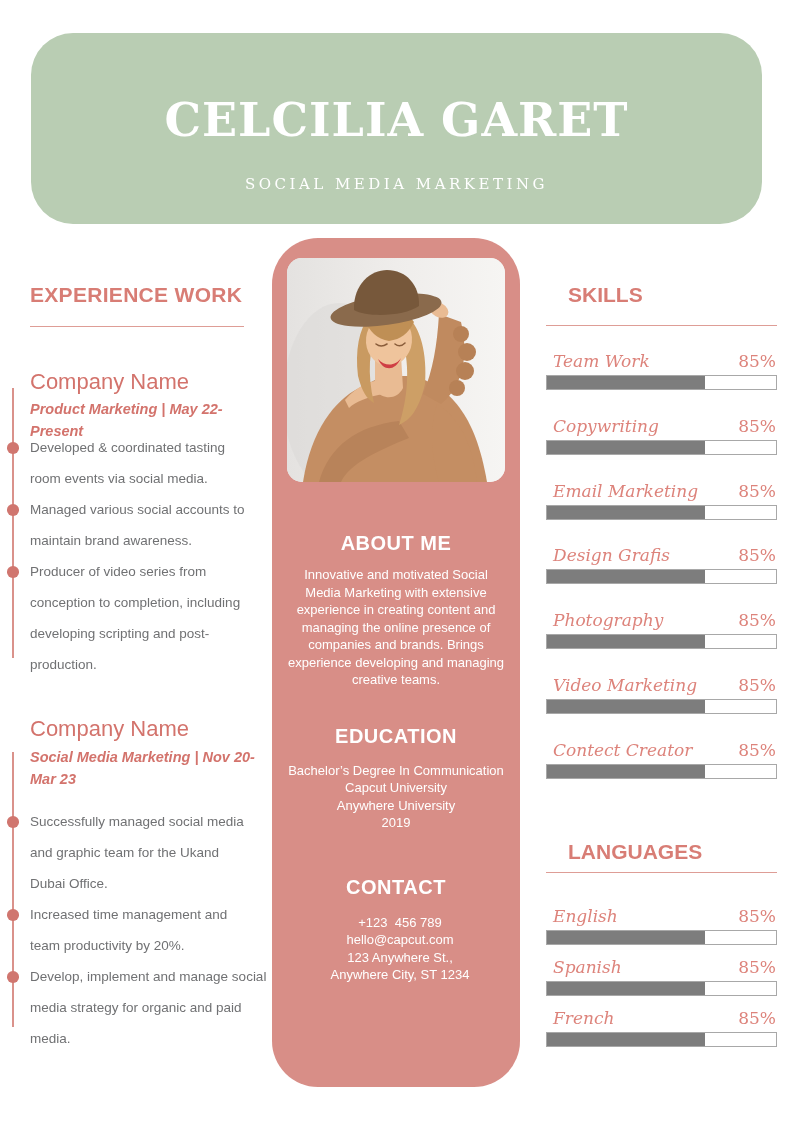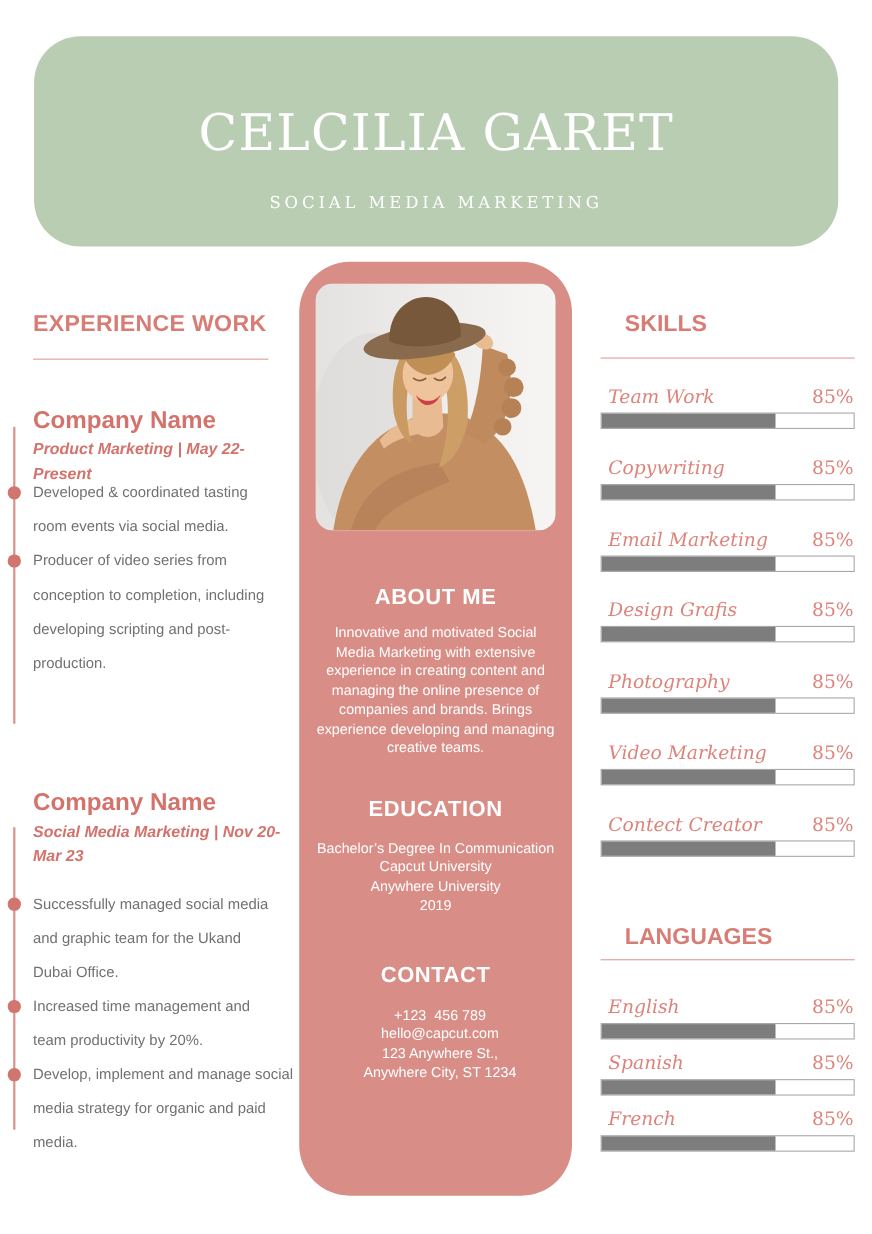--- a/index.html
+++ b/index.html
@@ -3,40 +3,40 @@
 <meta charset="utf-8">
 <style>
   html,body{margin:0;padding:0;background:#ffffff;}
   .page{position:relative;width:793px;height:1122px;background:#ffffff;overflow:hidden;
         font-family:"Liberation Sans","DejaVu Sans",sans-serif;}
 
   
   .header-card{position:absolute;left:31px;top:33px;width:731px;height:191px;
     background:#b9cdb3;border-radius:42px;display:flex;flex-direction:column;
     align-items:center;justify-content:flex-start;padding-top:64px;box-sizing:border-box;gap:34px;}
-  .header-name{font-family:"DejaVu Serif","Liberation Serif",serif;font-weight:400;
+  .header-name{font-family:"DejaVu Serif","Liberation Serif",serif;font-weight:700;
     font-size:46px;line-height:1;color:#ffffff;letter-spacing:1px;}
   .header-subtitle{font-family:"DejaVu Serif","Liberation Serif",serif;font-size:15px;
     line-height:1;color:#ffffff;letter-spacing:3.5px;}
 
   
   .profile-card{position:absolute;left:272px;top:238px;width:248px;height:849px;
     background:#d88e87;border-radius:46px;}
   .photo{position:absolute;left:15px;top:20px;width:218px;height:224px;border-radius:15px;
     overflow:hidden;background:#efedeb;}
   .card-heading{position:absolute;left:0;width:100%;text-align:center;color:#ffffff;
     font-weight:700;font-size:20px;letter-spacing:0.5px;}
   .card-text{position:absolute;left:14px;width:220px;text-align:center;color:#ffffff;
     font-size:13px;line-height:17.5px;}
   .card-line{color:#ffffff;font-size:13px;line-height:17.3px;text-align:center;white-space:pre;}
 
   
   .section-title{position:absolute;font-size:21px;font-weight:700;color:#d87d75;letter-spacing:0.3px;}
   .rule{position:absolute;height:1px;background:#de9d96;}
-  .company{position:absolute;font-size:22px;font-weight:700;color:#d3736c;}
+  .company{position:absolute;font-size:22px;font-weight:400;color:#d3736c;}
   .job-meta{position:absolute;font-size:14.5px;font-weight:700;font-style:italic;
     color:#d3736c;width:245px;line-height:22px;}
   .bullets{position:absolute;left:30px;}
   .bullet-item{position:relative;font-size:13.5px;line-height:31px;color:#707173;}
   .dot{position:absolute;left:-23px;top:10px;width:11.5px;height:11.5px;border-radius:50%;
     background:#d0766f;}
   .rail{position:absolute;left:12px;width:1.5px;background:#da928b;}
 
   
   .right-title{position:absolute;left:568px;font-size:21px;font-weight:700;color:#d87d75;}
@@ -65,20 +65,24 @@
   <div class="company" style="left:30px;top:369px">Company Name</div>
   <div class="job-meta" style="left:30px;top:398px">Product Marketing | May 22-Present</div>
   <div class="rail" style="top:388px;height:270px"></div>
   <div class="bullets" style="top:432px">
     <div class="bullet-item" style="width:225px">
       <span class="dot"></span>
       <span>Developed &amp; coordinated tasting room events via social media.</span>
     </div>
     <div class="bullet-item" style="width:240px">
       <span class="dot"></span>
+      <span>Managed various social accounts to maintain brand awareness.</span>
+    </div>
+    <div class="bullet-item" style="width:240px">
+      <span class="dot"></span>
       <span>Producer of video series from conception to completion, including developing scripting and post-production.</span>
     </div>
   </div>
 
   <div class="company" style="left:30px;top:716px">Company Name</div>
   <div class="job-meta" style="left:30px;top:746px">Social Media Marketing | Nov 20-Mar 23</div>
   <div class="rail" style="top:752px;height:275px"></div>
   <div class="bullets" style="top:806px">
     <div class="bullet-item" style="width:228px">
       <span class="dot"></span>

